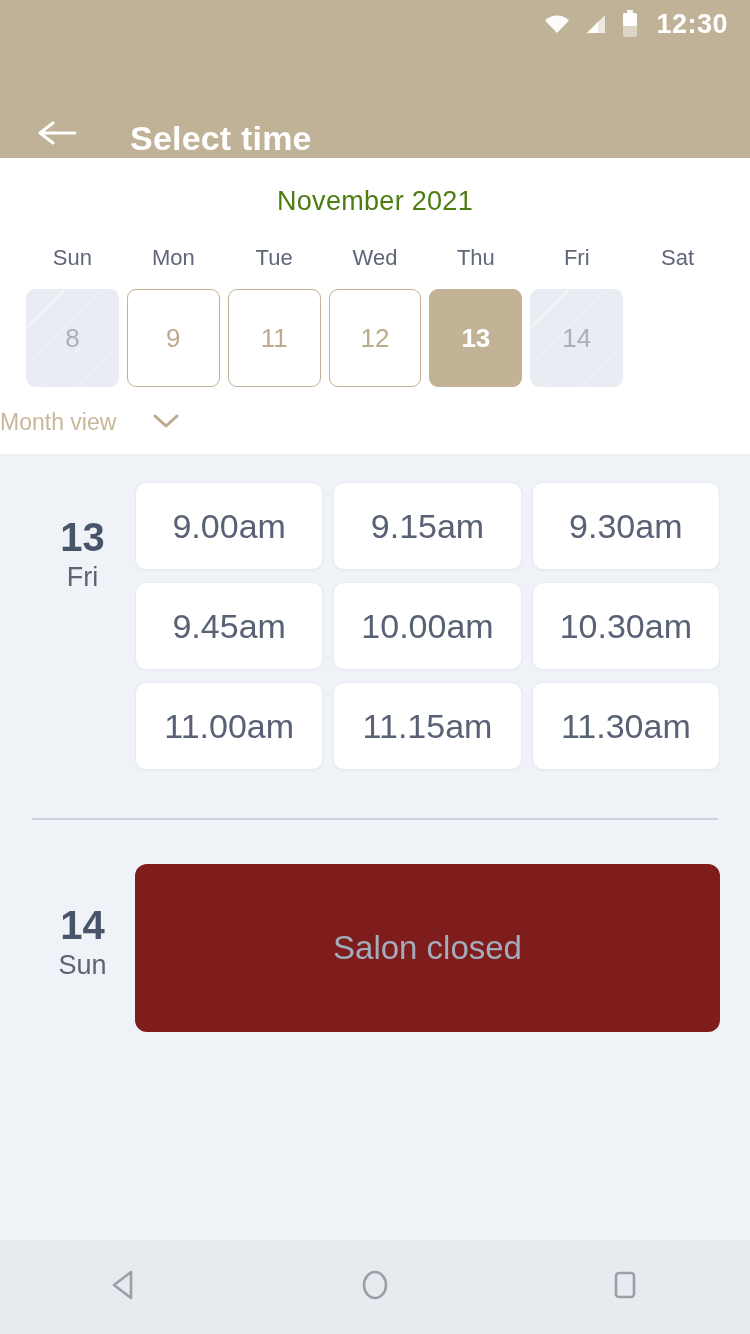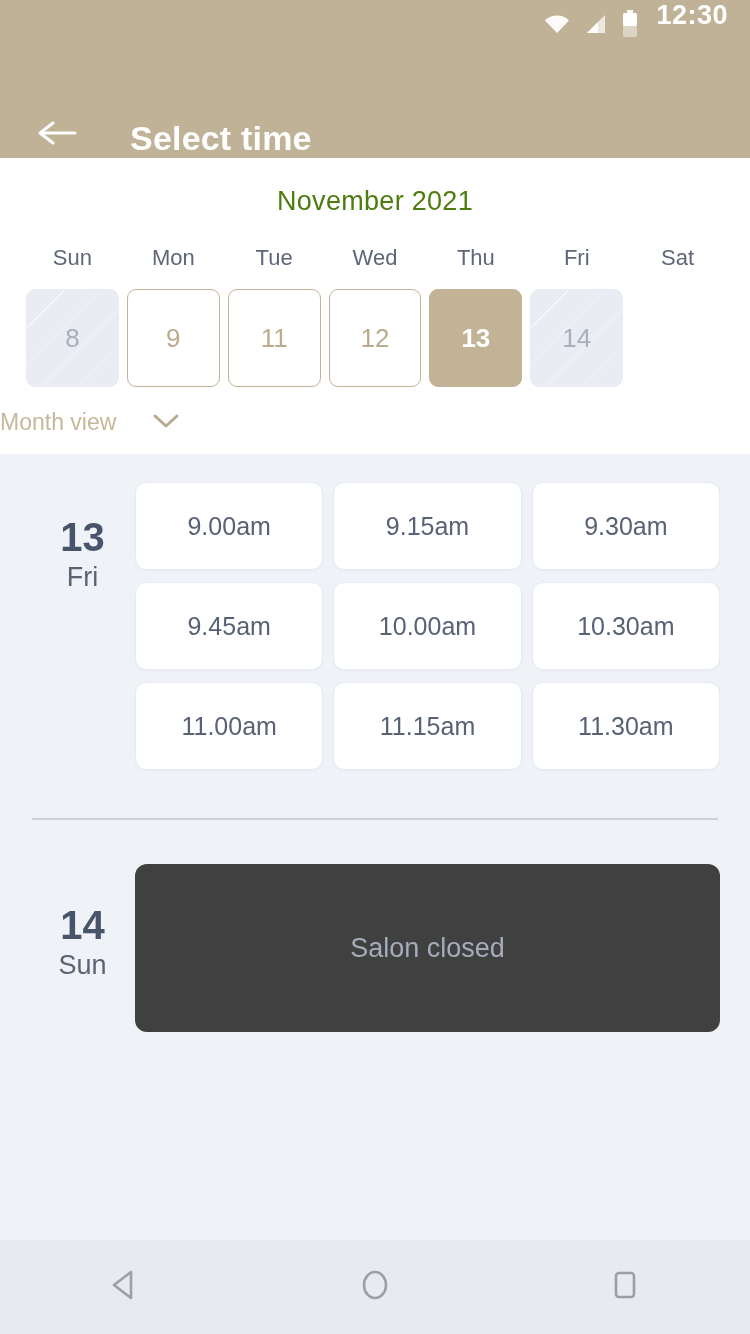--- a/index.html
+++ b/index.html
@@ -7,21 +7,21 @@
     width:750px; height:1334px;
     font-family:"Liberation Sans", sans-serif;
     background:#eff2f7;
     overflow:hidden;
   }
   .phone { position:relative; width:750px; height:1334px; display:flex; flex-direction:column; }
 
   
   .statusbar {
     height:48px; background:#c0b296;
-    display:flex; justify-content:flex-end;
+    display:flex; align-items:center; justify-content:flex-end;
     padding-right:22px; gap:14px;
   }
   .sb-icon { display:flex; align-items:center; justify-content:center; }
   .sb-time {
     color:#ffffff; font-size:27px; font-weight:bold; letter-spacing:0.5px;
     margin-left:4px;
   }
 
   
   .appbar {
@@ -87,32 +87,32 @@
   .day-label .dl-dow {
     font-size:27px; color:#5b6474; margin-top:4px;
   }
   .slots {
     flex:1; display:grid; grid-template-columns:repeat(3,1fr);
     gap:12px 10px;
   }
   .slot {
     height:88px; background:#ffffff; border:1px solid #e7ebf1;
     border-radius:11px; display:flex; align-items:center; justify-content:center;
-    color:#596175; font-size:25px; cursor:pointer;
+    color:#596175; font-size:34px; cursor:pointer;
     box-shadow:0 1px 2px rgba(70,80,100,0.035);
   }
 
   .divider {
     height:2px; background:#ccd2da; margin:48px 32px 0 32px;
   }
 
   .closed-box {
-    flex:1; height:168px; background:#404040; border-radius:12px;
+    flex:1; height:168px; background:#7f1d1d; border-radius:12px;
     display:flex; align-items:center; justify-content:center;
-    color:#a4acbb; font-size:27px;
+    color:#a4acbb; font-size:33px;
   }
 
   
   .navbar {
     height:94px; background:#e7eaee;
     display:flex; align-items:center; justify-content:space-around;
     flex-shrink:0;
   }
   .nav-btn { width:110px; height:94px; display:flex; align-items:center; justify-content:center; cursor:pointer; }
 </style>

